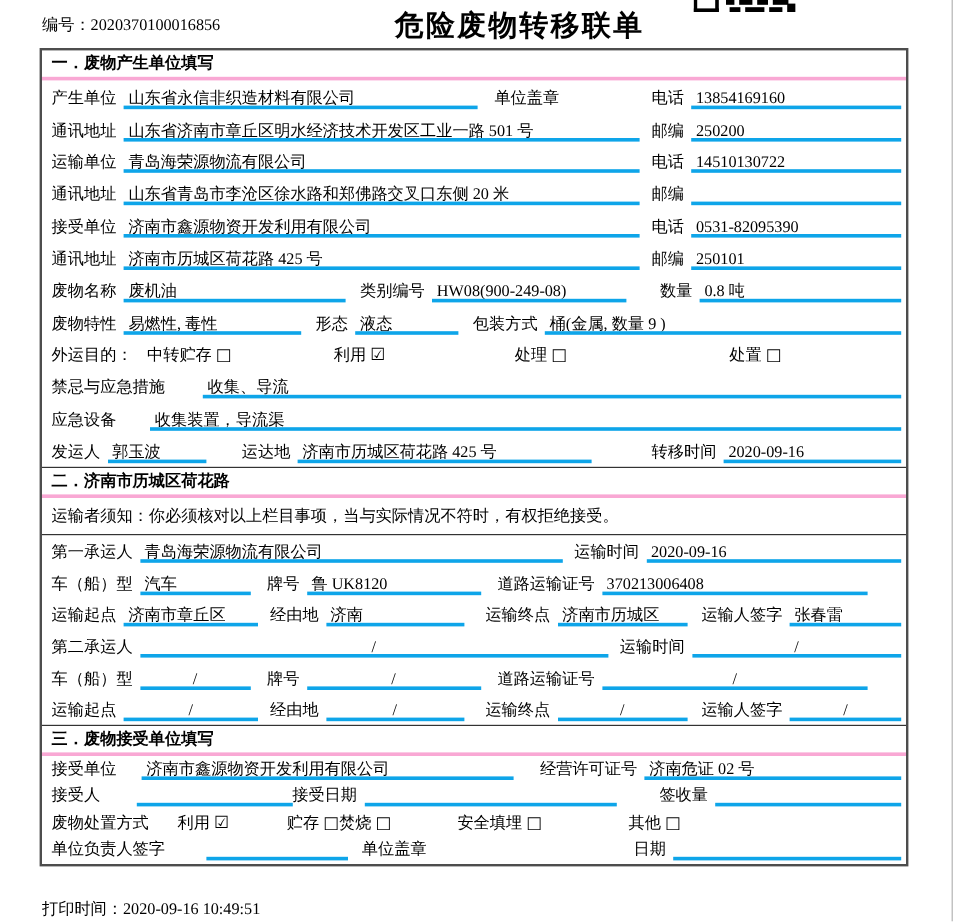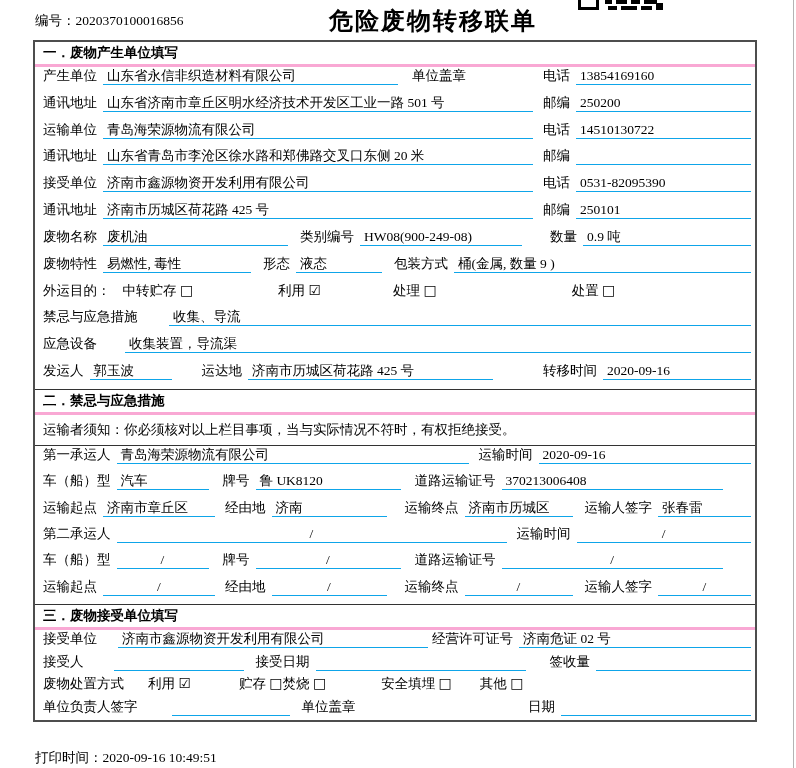--- a/index.html
+++ b/index.html
@@ -13,23 +13,23 @@
     font-size:24px;letter-spacing:2px;}
   .qr-frag{position:absolute;left:578px;top:0;}
   .edge-line{position:absolute;right:2px;top:0;width:1px;height:768px;background:#b4b4b4;}
   .table{position:absolute;left:33px;top:40px;width:724px;border:2px solid #4d4d4d;
     box-sizing:border-box;background:#fff;}
   .s-header{height:22px;line-height:22px;padding:0 8px;font-weight:bold;font-size:13.5px;
     font-family:"Liberation Sans","DejaVu Sans",sans-serif;border-bottom:3px solid #f9a8d4;}
   .bt{border-top:1px solid #333;}
   .notice{height:30px;line-height:30px;padding:0 8px;border-bottom:1px solid #333;white-space:nowrap;}
   .rows{display:flex;flex-direction:column;}
-  .row{flex:1;display:flex;padding:0 4px 3px 8px;}
+  .row{flex:1;display:flex;align-items:flex-end;padding:0 4px 3px 8px;}
   .lab{flex:none;white-space:nowrap;padding-right:6px;}
-  .u{flex:none;white-space:nowrap;overflow:hidden;border-bottom:1px solid #0ea5e9;
+  .u{flex:none;white-space:nowrap;overflow:hidden;border-bottom:3px solid #0ea5e9;
     height:18px;line-height:17px;padding:0 4px;box-sizing:border-box;}
   .grow{flex:1 1 auto;}
   .sp{flex:1 1 auto;}
   .ctr{text-align:center;}
   .opt{flex:none;white-space:nowrap;}
   .box{font-family:"DejaVu Sans",sans-serif;font-size:14px;}
   .footer{position:absolute;left:35px;top:749px;white-space:nowrap;}
 </style>
 </head>
 <body>
@@ -102,21 +102,21 @@
       <span class="u" style="width:175px">250101</span>
     </div>
 
     <div class="row">
       <span class="lab">废物名称</span>
       <span class="u" style="width:185px">废机油</span>
       <span class="lab" style="margin-left:12px">类别编号</span>
       <span class="u" style="width:162px">HW08(900-249-08)</span>
       <span class="sp"></span>
       <span class="lab">数量</span>
-      <span class="u" style="width:168px">0.9 吨</span>
+      <span class="u" style="width:168px">0.8 吨</span>
     </div>
 
     <div class="row">
       <span class="lab">废物特性</span>
       <span class="u" style="width:148px">易燃性, 毒性</span>
       <span class="lab" style="margin-left:12px">形态</span>
       <span class="u" style="width:86px">液态</span>
       <span class="lab" style="margin-left:12px">包装方式</span>
       <span class="u grow">桶(金属, 数量 9 )</span>
     </div>
@@ -124,21 +124,21 @@
     <div class="row">
       <span class="lab">外运目的：</span>
       <span class="opt" style="margin-left:6px">
         <span>中转贮存</span>
         <span class="box">□</span>
       </span>
       <span class="opt" style="margin-left:85px">
         <span>利用</span>
         <span class="box">☑</span>
       </span>
-      <span class="opt" style="margin-left:72px">
+      <span class="opt" style="margin-left:108px">
         <span>处理</span>
         <span class="box">□</span>
       </span>
       <span class="opt" style="margin-left:135px">
         <span>处置</span>
         <span class="box">□</span>
       </span>
     </div>
 
 
@@ -156,21 +156,21 @@
       <span class="lab">发运人</span>
       <span class="u" style="width:82px">郭玉波</span>
       <span class="lab" style="margin-left:30px">运达地</span>
       <span class="u" style="width:245px">济南市历城区荷花路 425 号</span>
       <span class="sp"></span>
       <span class="lab">转移时间</span>
       <span class="u" style="width:148px">2020-09-16</span>
     </div>
   </div>
 
-  <div class="s-header bt">二．禁忌与应急措施</div>
+  <div class="s-header bt">二．济南市历城区荷花路</div>
   <div class="notice">运输者须知：你必须核对以上栏目事项，当与实际情况不符时，有权拒绝接受。</div>
   <div class="rows" style="height:158px">
 
     <div class="row">
       <span class="lab">第一承运人</span>
       <span class="u" style="width:352px">青岛海荣源物流有限公司</span>
       <span class="lab" style="margin-left:10px">运输时间</span>
       <span class="u grow">2020-09-16</span>
     </div>
 
@@ -221,28 +221,28 @@
       <span class="u grow ctr">/</span>
     </div>
   </div>
 
   <div class="s-header bt">三．废物接受单位填写</div>
   <div class="rows" style="height:90px">
 
     <div class="row">
       <span class="lab" style="width:69px">接受单位</span>
       <span class="u" style="width:310px">济南市鑫源物资开发利用有限公司</span>
-      <span class="lab" style="margin-left:4px">经营许可证号</span>
+      <span class="lab" style="margin-left:22px">经营许可证号</span>
       <span class="u grow">济南危证 02 号</span>
     </div>
 
     <div class="row">
       <span class="lab">接受人</span>
       <span class="u" style="width:130px;margin-left:24px"></span>
-      <span class="lab" style="margin-left:12px">接受日期</span>
+      <span class="lab" style="">接受日期</span>
       <span class="u" style="width:210px"></span>
       <span class="sp"></span>
       <span class="lab">签收量</span>
       <span class="u" style="width:155px"></span>
     </div>
 
     <div class="row">
       <span class="lab">废物处置方式</span>
       <span class="opt" style="margin-left:18px">
         <span>利用</span>
@@ -253,21 +253,21 @@
         <span class="box">□</span>
       </span>
       <span class="opt" style="">
         <span>焚烧</span>
         <span class="box">□</span>
       </span>
       <span class="opt" style="margin-left:55px">
         <span>安全填埋</span>
         <span class="box">□</span>
       </span>
-      <span class="opt" style="margin-left:28px">
+      <span class="opt" style="margin-left:72px">
         <span>其他</span>
         <span class="box">□</span>
       </span>
     </div>
 
     <div class="row">
       <span class="lab">单位负责人签字</span>
       <span class="u" style="width:118px;margin-left:28px"></span>
       <span class="lab" style="margin-left:12px">单位盖章</span>
       <span class="sp"></span>

